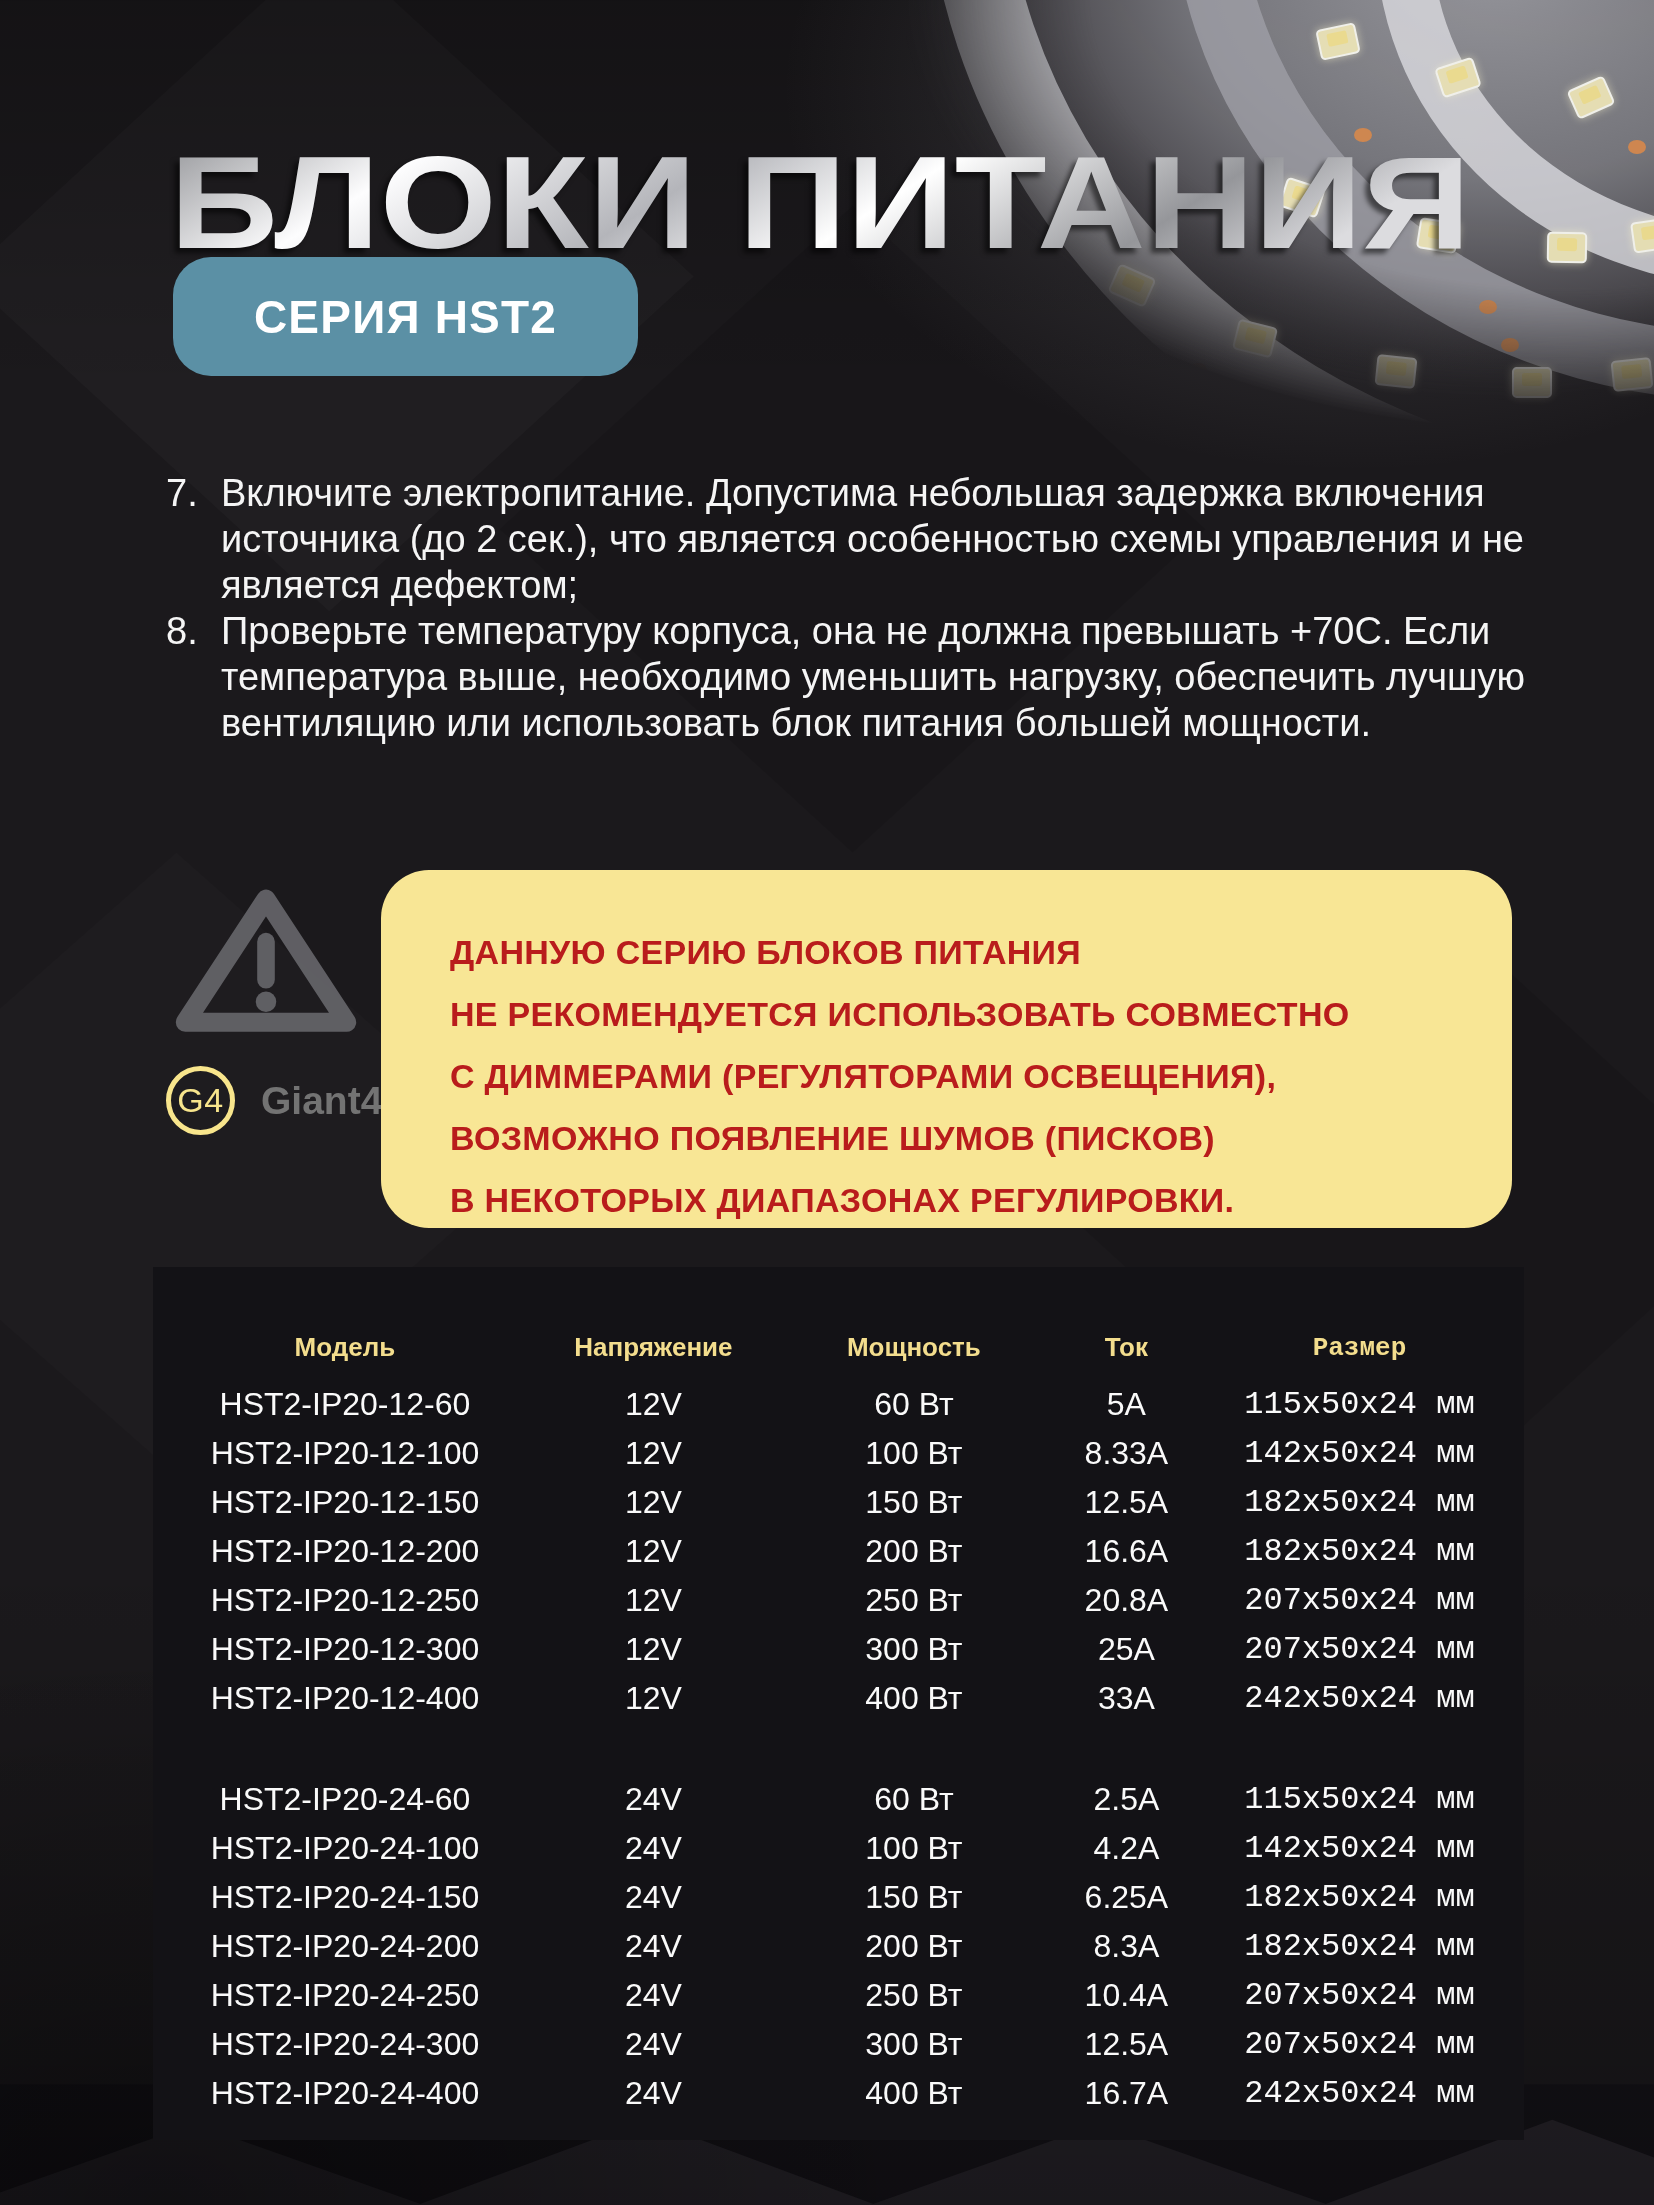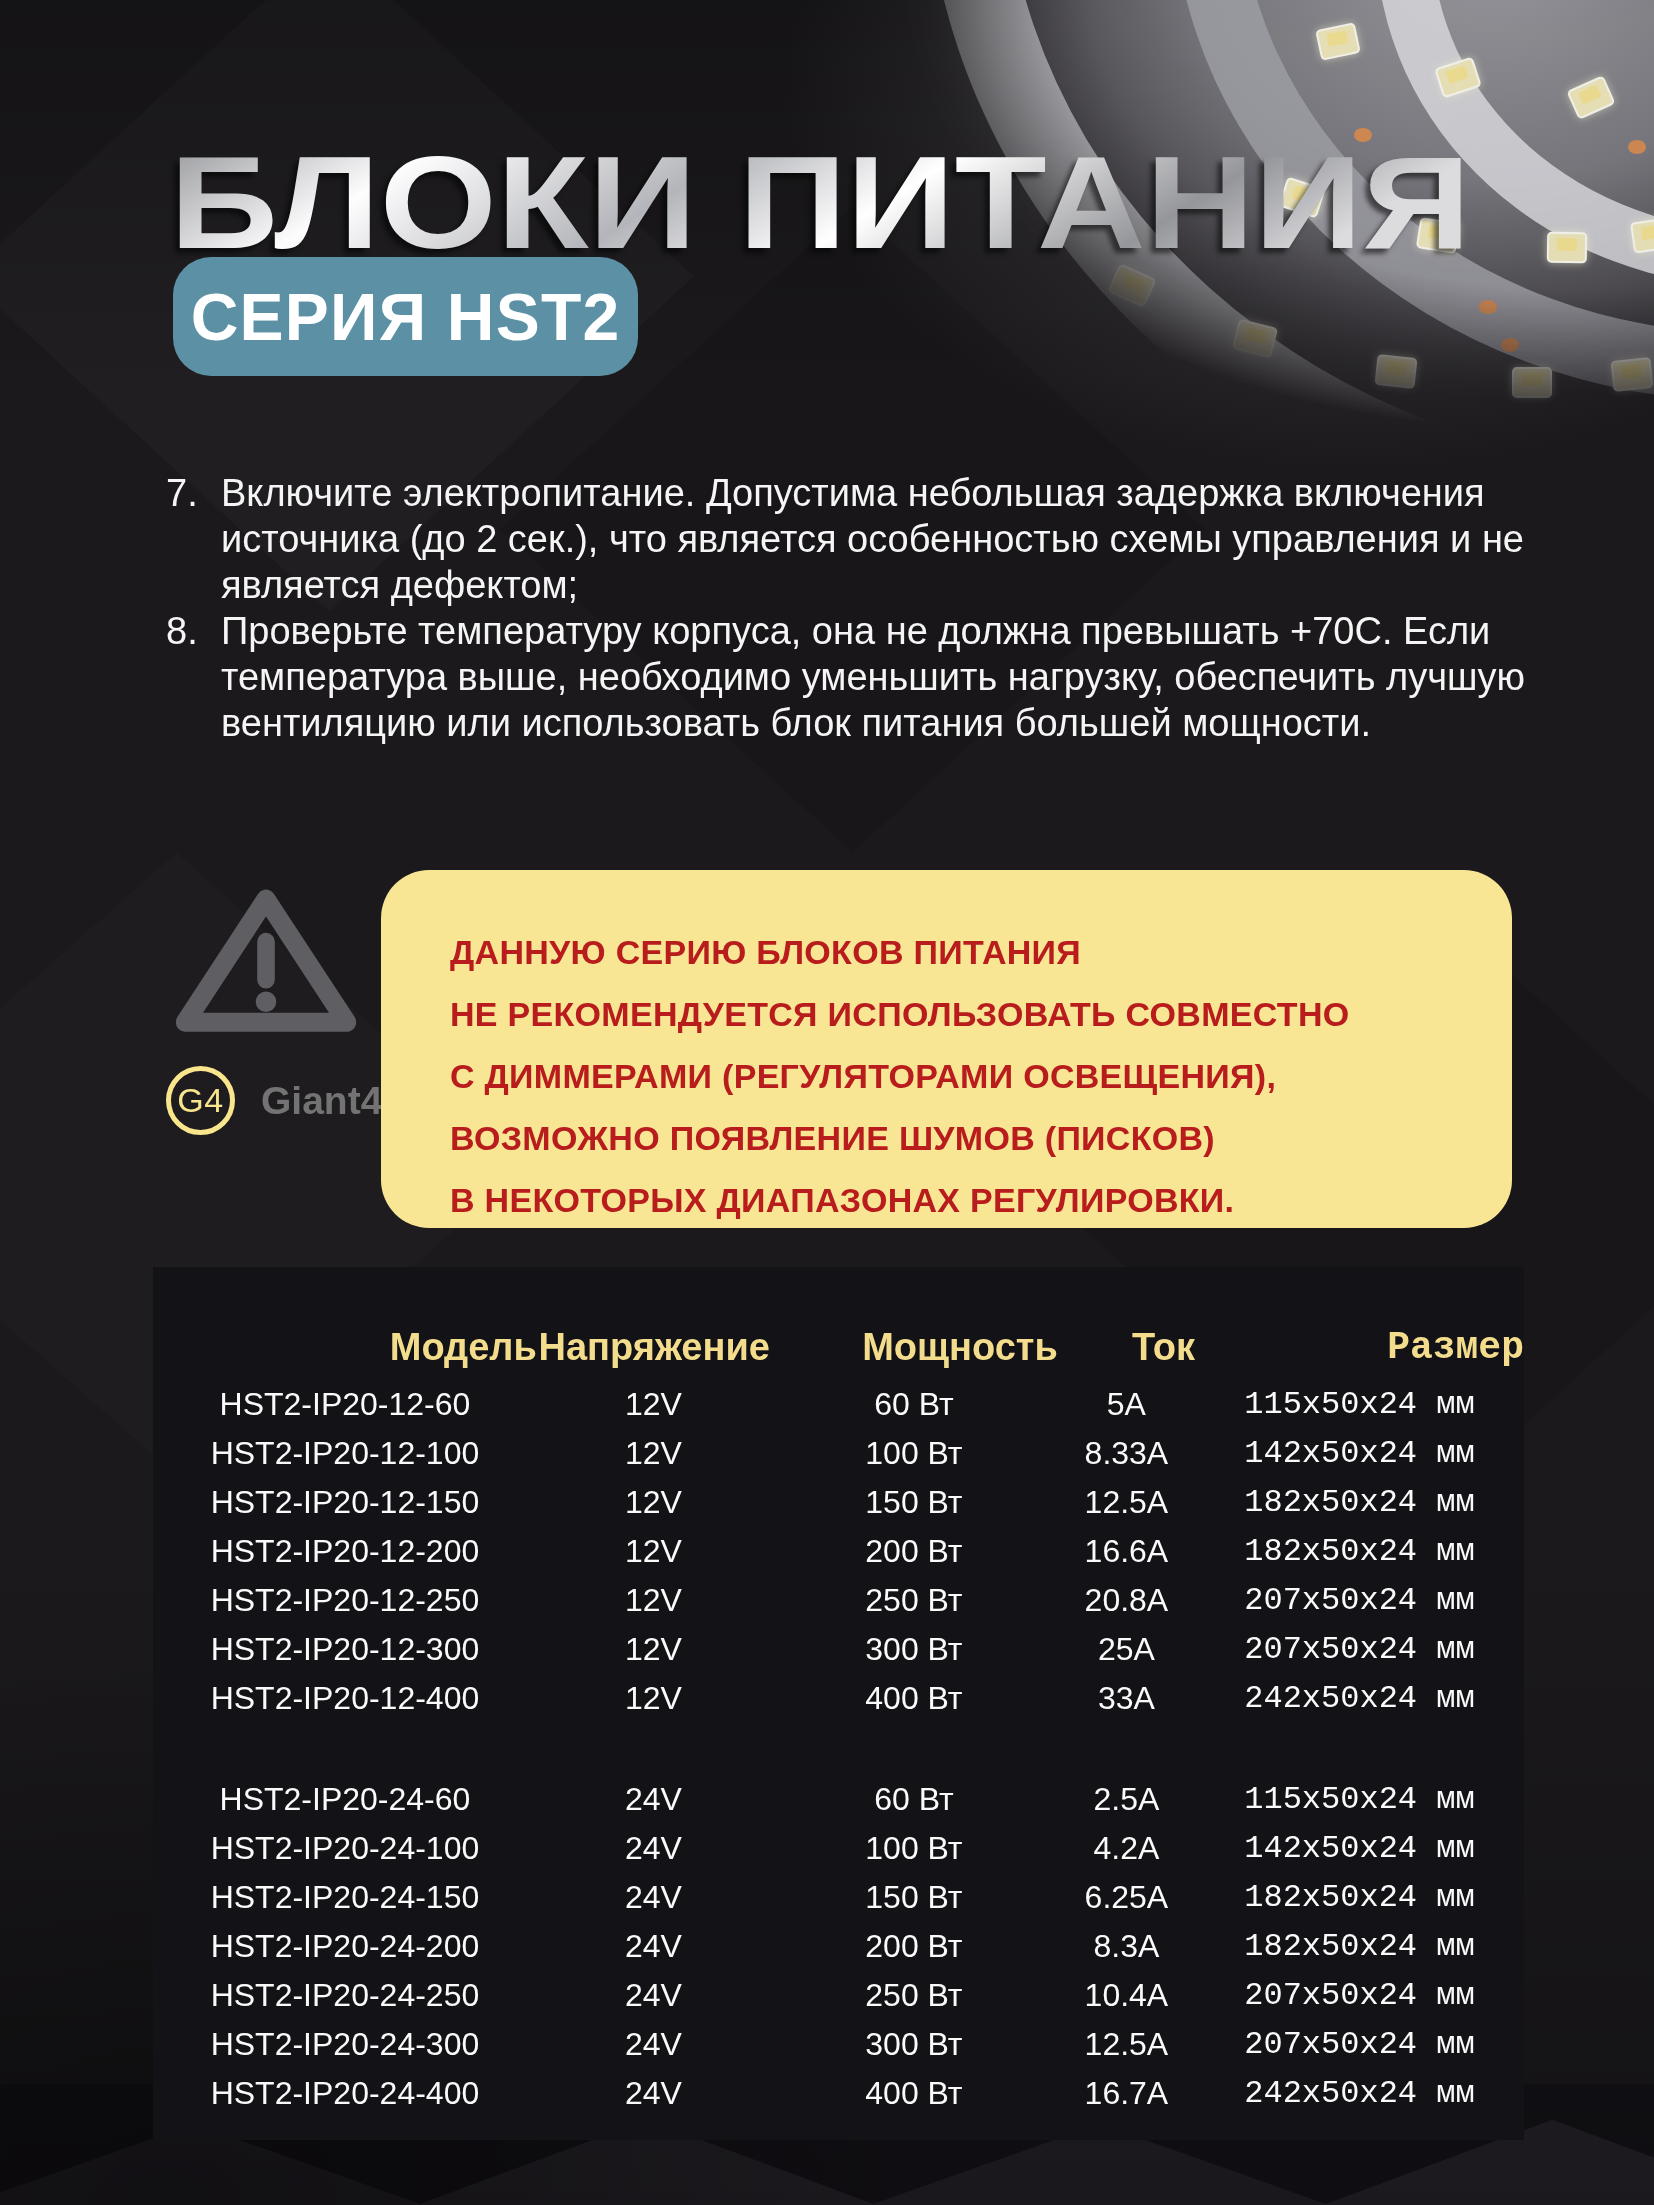--- a/index.html
+++ b/index.html
@@ -37,21 +37,21 @@
   .chip i{display:block;margin:4.1px auto 0;width:20px;height:13px;background:#f4e394;border-radius:2.4px;}
   .pad{position:absolute;width:17.6px;height:14px;border-radius:50%;background:#d78c52;}
   
   .title-wrap{position:absolute;left:169px;top:131px;z-index:3;
     filter:drop-shadow(-4.1px 5.3px 2.9px rgba(0,0,0,0.55));}
   
   .badge{
     position:absolute;left:173px;top:257px;width:465px;height:119px;z-index:3;
     background:#5b90a5;border-radius:38px;
     display:flex;align-items:center;justify-content:center;
-    color:#ffffff;font-weight:700;font-size:66px;letter-spacing:1.2px;
+    color:#ffffff;font-weight:700;font-size:46px;letter-spacing:1.2px;
   }
   
   .instructions{position:absolute;left:166px;top:470px;width:1405px;z-index:3;
     list-style:none;margin:0;padding:0;color:#f5f5f5;font-size:38px;line-height:46px;}
   .instructions li{position:relative;padding-left:55px;margin:0;}
   .instructions .num{position:absolute;left:0;top:0;}
   
   .warn-triangle{position:absolute;left:169px;top:883px;z-index:3;opacity:.8;}
   .g4-logo{position:absolute;left:166px;top:1066px;z-index:3;display:flex;align-items:center;gap:26px;}
   .g4-circle{width:59px;height:59px;border:5.3px solid #f8e58c;border-radius:50%;
@@ -64,21 +64,21 @@
     box-sizing:border-box;padding:51px 53px 0 69px;
   }
   .warning-box .wtext{
     color:#b91c1c;font-size:34px;line-height:62px;font-weight:700;
     white-space:pre-line;letter-spacing:0.3px;
   }
   
   .panel{position:absolute;left:153px;top:1267px;width:1371px;height:873px;
     background:#131216;z-index:3;}
   .t-head{display:flex;margin-top:48px;height:65px;align-items:center;}
-  .t-head .hcell{color:#f3dd8d;font-weight:700;font-size:38px;text-align:right;}
+  .t-head .hcell{color:#f3dd8d;font-weight:700;font-size:26px;text-align:center;}
   .tcell,.hcell{box-sizing:border-box;}
   .c0{width:28%;} .c1{width:17%;} .c2{width:21%;} .c3{width:10%;} .c4{width:24%;font-family:Liberation Mono, monospace;}
   .tbody{margin-top:0;}
   .tsection{margin-top:0;}
   .tsection + .tsection{margin-top:52px;}
   .trow{display:flex;height:49px;align-items:center;}
   .trow .tcell{color:#fafafa;font-size:32px;text-align:center;}
 </style>
 </head>
 <body>

